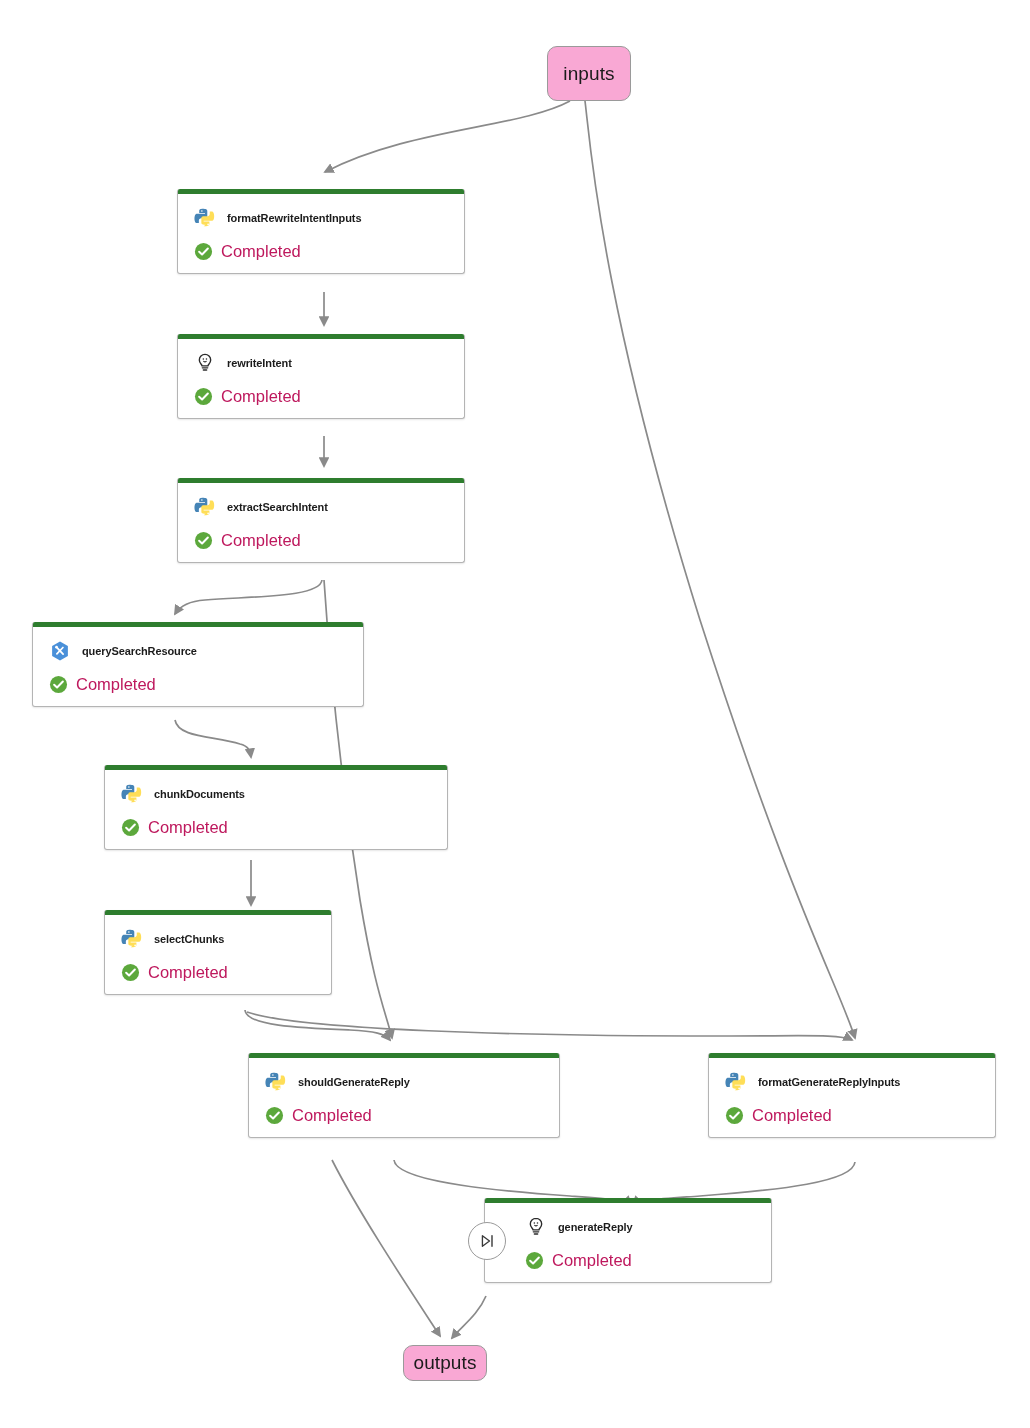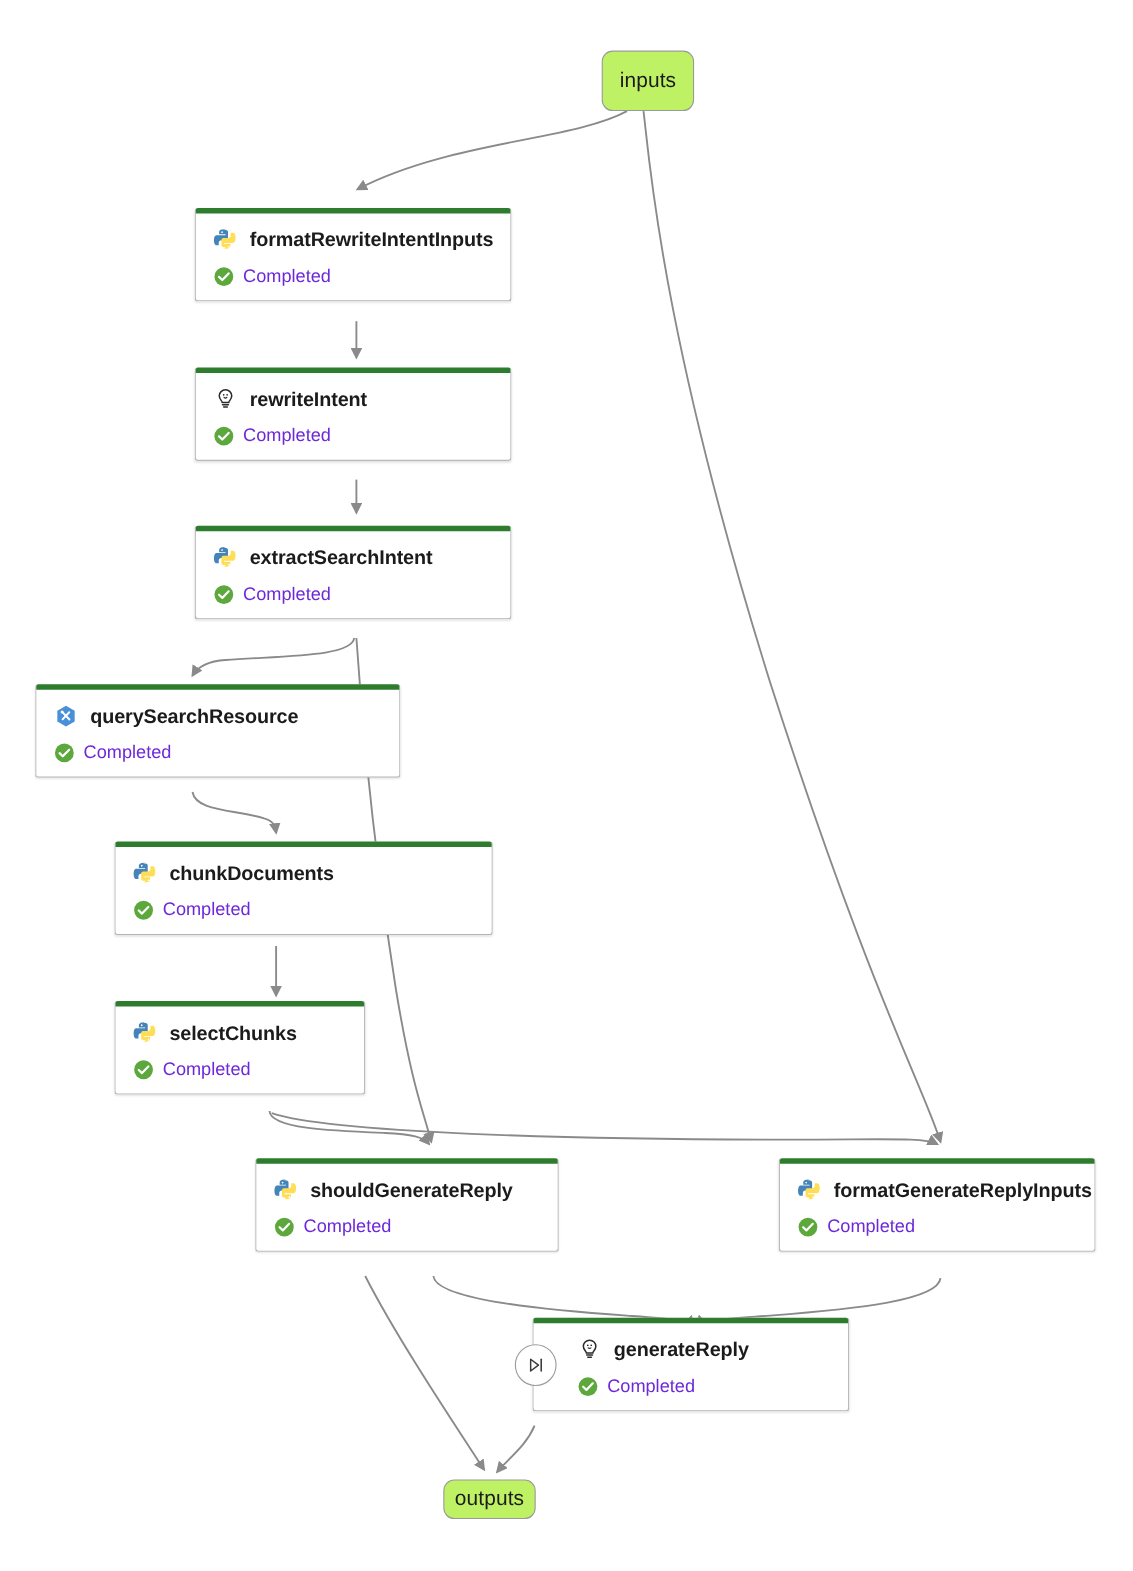--- a/index.html
+++ b/index.html
@@ -30,21 +30,21 @@
     height: 1428px;
     pointer-events: none;
   }
 
   
   .terminal-node {
     position: absolute;
     box-sizing: border-box;
     border: 1.4px solid #9a9a9a;
     border-radius: 10px;
-    background: #bef264;
+    background: #f9a8d4;
     display: flex;
     align-items: center;
     justify-content: center;
     color: #1b1b1b;
     font-size: 19px;
     font-weight: 400;
     letter-spacing: 0.1px;
   }
 
   
@@ -66,34 +66,34 @@
   .node-body {
     padding: 13px 16px 12px 16px;
   }
   .node-title-row {
     display: flex;
     align-items: center;
     gap: 11px;
     margin-bottom: 13px;
   }
   .node-title {
-    font-size: 18px;
+    font-size: 11px;
     font-weight: bold;
     color: #1b1b1b;
     letter-spacing: -0.1px;
     white-space: nowrap;
   }
   .node-status-row {
     display: flex;
     align-items: center;
     gap: 8px;
   }
   .node-status-text {
     font-size: 16.5px;
-    color: #6d28d9;
+    color: #be185d;
     font-weight: 400;
   }
   .node-icon {
     width: 22px;
     height: 22px;
     flex: 0 0 22px;
     display: block;
   }
   .status-icon {
     width: 19px;
@@ -315,21 +315,21 @@
           <svg viewBox="0 0 20 20" width="19" height="19">
             <circle cx="10" cy="10" r="9" fill="#5ca83c"></circle>
             <path d="M5.4 10.2 L8.5 13.2 L14.6 6.9" fill="none" stroke="#ffffff" stroke-width="2.1" stroke-linecap="round" stroke-linejoin="round"></path>
           </svg>
         </span>
         <span class="node-status-text">Completed</span>
       </div>
     </div>
   </div>
 
-  <div class="step-node" style="left:232px; top:1053px; width:276px;">
+  <div class="step-node" style="left:248px; top:1053px; width:312px;">
     <div class="node-accent"></div>
     <div class="node-body">
       <div class="node-title-row">
         <span class="node-icon">
           <svg viewBox="0 0 24 24" width="22" height="22">
             <path d="M11.9 1.5c-1.9 0-3.5.2-4.6.6-1.1.4-1.6 1.2-1.6 2.2v2.3h6.3v.8H3.4c-1.1 0-2 .6-2.4 1.8-.4 1.3-.5 2.2-.5 3.3 0 1.1.1 2 .5 3.2.4 1.2 1.1 1.8 2.2 1.8h2.1v-2.7c0-1.3 1.1-2.4 2.4-2.4h4.9c1 0 1.9-.9 1.9-1.9V4.3c0-1-.8-1.8-1.9-2-.7-.1-1.5-.2-2.3-.2-.1 0-.3 0-.4 0zM8.6 3.5c.5 0 .9.4.9.9s-.4.9-.9.9-.9-.4-.9-.9.4-.9.9-.9z" fill="#4584b6"></path>
             <path d="M12.1 22.5c1.9 0 3.5-.2 4.6-.6 1.1-.4 1.6-1.2 1.6-2.2v-2.3h-6.3v-.8h8.6c1.1 0 2-.6 2.4-1.8.4-1.3.5-2.2.5-3.3 0-1.1-.1-2-.5-3.2-.4-1.2-1.1-1.8-2.2-1.8h-2.1v2.7c0 1.3-1.1 2.4-2.4 2.4H11.4c-1 0-1.9.9-1.9 1.9v5.2c0 1 .8 1.8 1.9 2 .7.1 1.5.2 2.3.2.1 0 .3 0 .4 0z" fill="#ffde57" transform="translate(-1.5,-1.5)"></path>
             <circle cx="15.4" cy="19" r="0.9" fill="#ffffff"></circle>
           </svg>
         </span>

